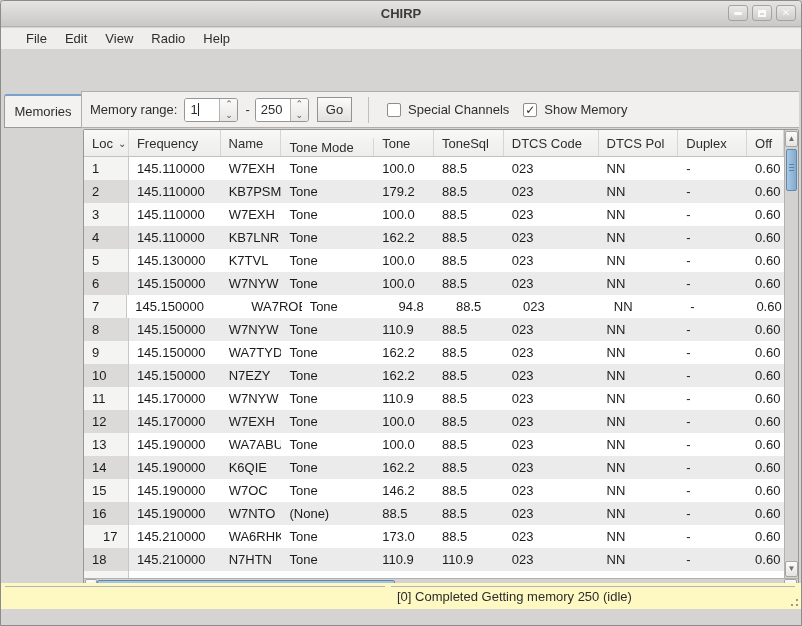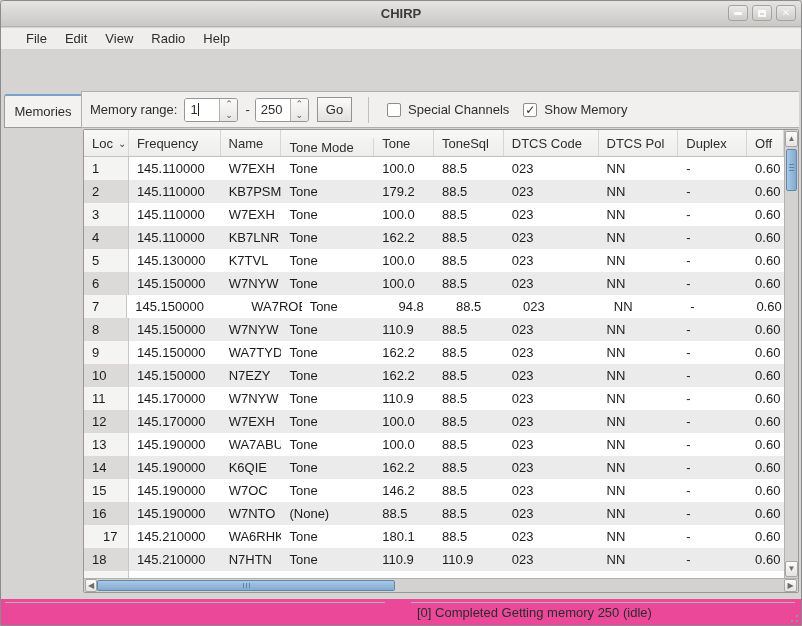--- a/index.html
+++ b/index.html
@@ -80,21 +80,21 @@
   .v-thumb .grip { position:absolute; left:2px; right:2px; top:14px; height:8px;
     background:repeating-linear-gradient(#5d83a8 0 1px, transparent 1px 3px); }
   .h-left { position:absolute; left:1px; top:0; width:12px; height:13px; }
   .h-right { position:absolute; right:1px; top:0; width:13px; height:13px; }
   .h-thumb { position:absolute; left:13px; top:1px; width:298px; height:11px; border:1px solid #6188ab; border-radius:2px;
     background:linear-gradient(#a9c8e3,#82abd0); }
   .h-thumb .grip { position:absolute; top:2px; bottom:2px; left:145px; width:8px;
     background:repeating-linear-gradient(90deg,#5d83a8 0 1px, transparent 1px 3px); }
 
   
-  .statusbar { position:absolute; left:0; bottom:0; width:100%; height:26px; background:#ec4899; display:flex; align-items:center;gap:20px; }
+  .statusbar { position:absolute; left:0; bottom:16px; width:100%; height:26px; background:#fef9c3; display:flex; align-items:center; }
   .status-pane { height:20px; margin-top:0; border-top:1px solid #b5b3b1; display:flex; align-items:center; }
   .pane-left { width:380px; margin-left:4px; }
   .pane-right { flex:1; margin:0 6px 0 6px; padding-left:6px; color:#2c2c2c; }
   .resize-grip { position:absolute; right:2px; bottom:2px; width:12px; height:12px;
     background:
       radial-gradient(circle at 10px 10px,#9a9896 1px,transparent 1.4px),
       radial-gradient(circle at 10px 5px,#9a9896 1px,transparent 1.4px),
       radial-gradient(circle at 5px 10px,#9a9896 1px,transparent 1.4px); }
 </style>
 </head>
@@ -393,21 +393,21 @@
           <div class="td" style="width: 95px;">023</div>
           <div class="td" style="width: 80px;">NN</div>
           <div class="td" style="width: 69px;">-</div>
           <div class="td" style="width: 37px;">0.60</div>
         </div>
         <div class="tr odd">
           <div class="td loc" style="width: 45px; padding-left: 19px;">17</div>
           <div class="td" style="width: 92px;">145.210000</div>
           <div class="td" style="width: 61px;">WA6RHK</div>
           <div class="td" style="width: 93px;">Tone</div>
-          <div class="td" style="width: 60px;">180.1</div>
+          <div class="td" style="width: 60px;">173.0</div>
           <div class="td" style="width: 70px;">88.5</div>
           <div class="td" style="width: 95px;">023</div>
           <div class="td" style="width: 80px;">NN</div>
           <div class="td" style="width: 69px;">-</div>
           <div class="td" style="width: 37px;">0.60</div>
         </div>
         <div class="tr even">
           <div class="td loc" style="width: 45px;">18</div>
           <div class="td" style="width: 92px;">145.210000</div>
           <div class="td" style="width: 61px;">N7HTN</div>

